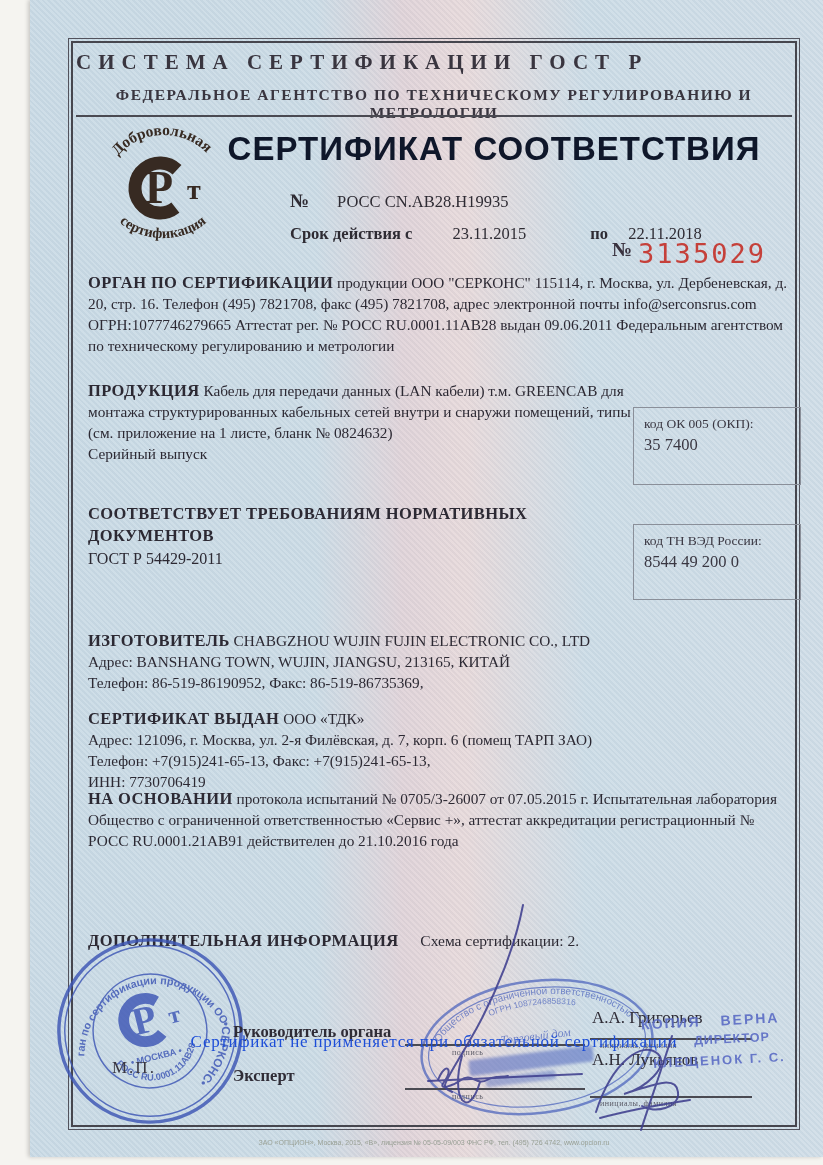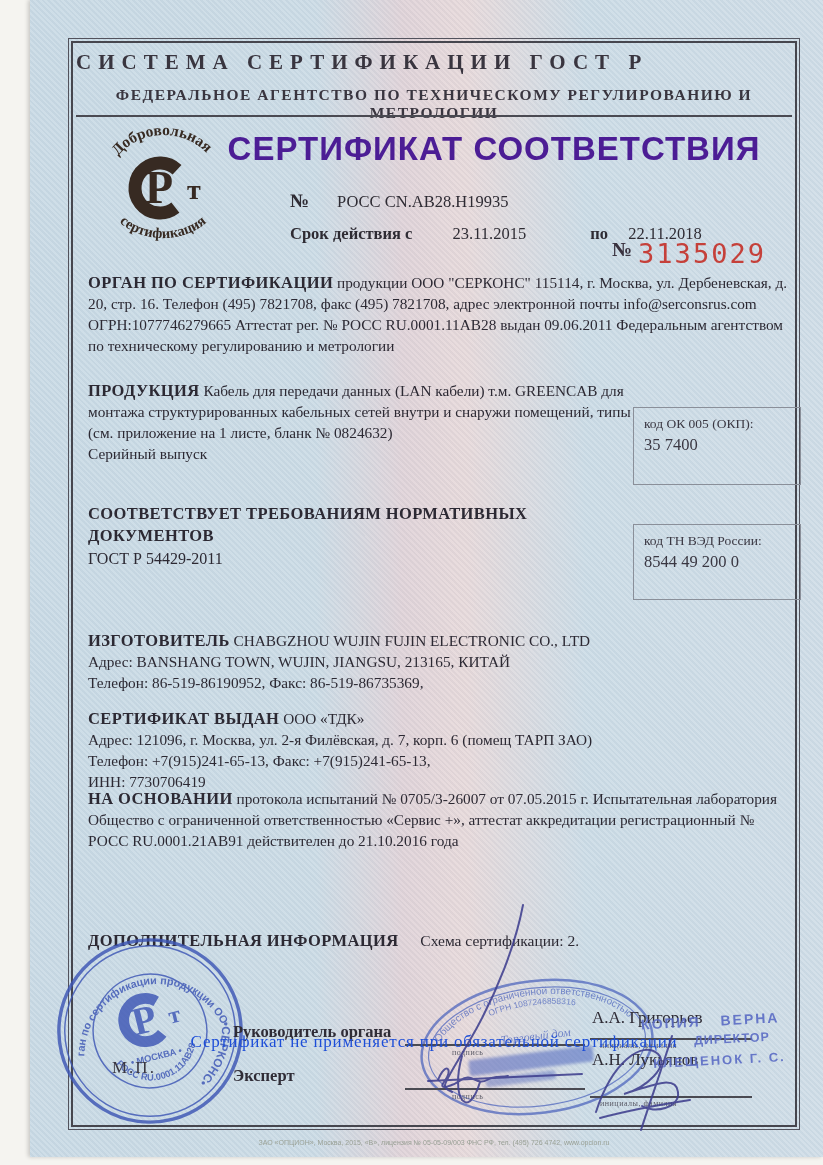--- a/index.html
+++ b/index.html
@@ -12,21 +12,21 @@
     box-shadow:-2px 0 4px rgba(0,0,0,0.18);}
   .frame{position:absolute;left:68px;top:38px;right:23px;bottom:35px;border:1.5px solid #52525c;}
   .frame::before{content:"";position:absolute;inset:2px;border:2.5px solid #46464e;}
   .abs{position:absolute;}
   .sys-title{left:76px;right:31px;top:50px;text-align:left;font-weight:bold;font-size:21px;
              letter-spacing:7px;color:#39353f;}
   .agency{left:76px;right:31px;top:86px;text-align:center;font-weight:bold;font-size:15.5px;
           letter-spacing:1.5px;color:#39353f;}
   .hr{left:76px;right:31px;top:115px;height:2px;background:#4a4a52;}
   .doc-title{left:210px;right:45px;top:130px;text-align:center;font-family:"Liberation Sans",sans-serif;
-             font-weight:bold;font-size:33px;letter-spacing:1px;color:#4c1d95;}
+             font-weight:bold;font-size:33px;letter-spacing:1px;color:#0f172a;}
   .logo{left:95px;top:116px;width:136px;height:126px;}
   .numrow{left:290px;top:190px;font-size:16.5px;}
   .numrow .no{font-weight:bold;font-size:19px;margin-right:28px;}
   .validrow{left:290px;top:224px;font-size:16.5px;}
   .validrow b{font-weight:bold;}
   .validrow span{margin-right:14px;margin-top:12px;}
   .blankno{left:612px;top:238px;}
   .blankno .no{font-weight:bold;font-size:20px;color:#3a3340;vertical-align:top;}
   .blankno .digits{font-family:"DejaVu Sans Mono",monospace;font-size:27px;letter-spacing:2px;
                    color:#c5403a;margin-left:6px;}

